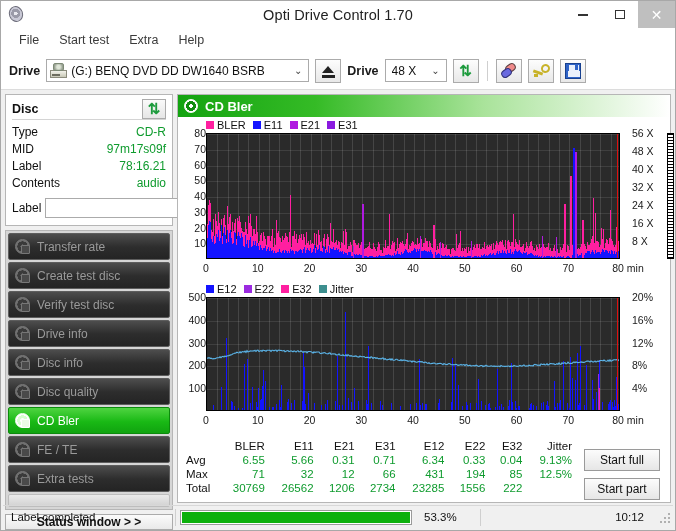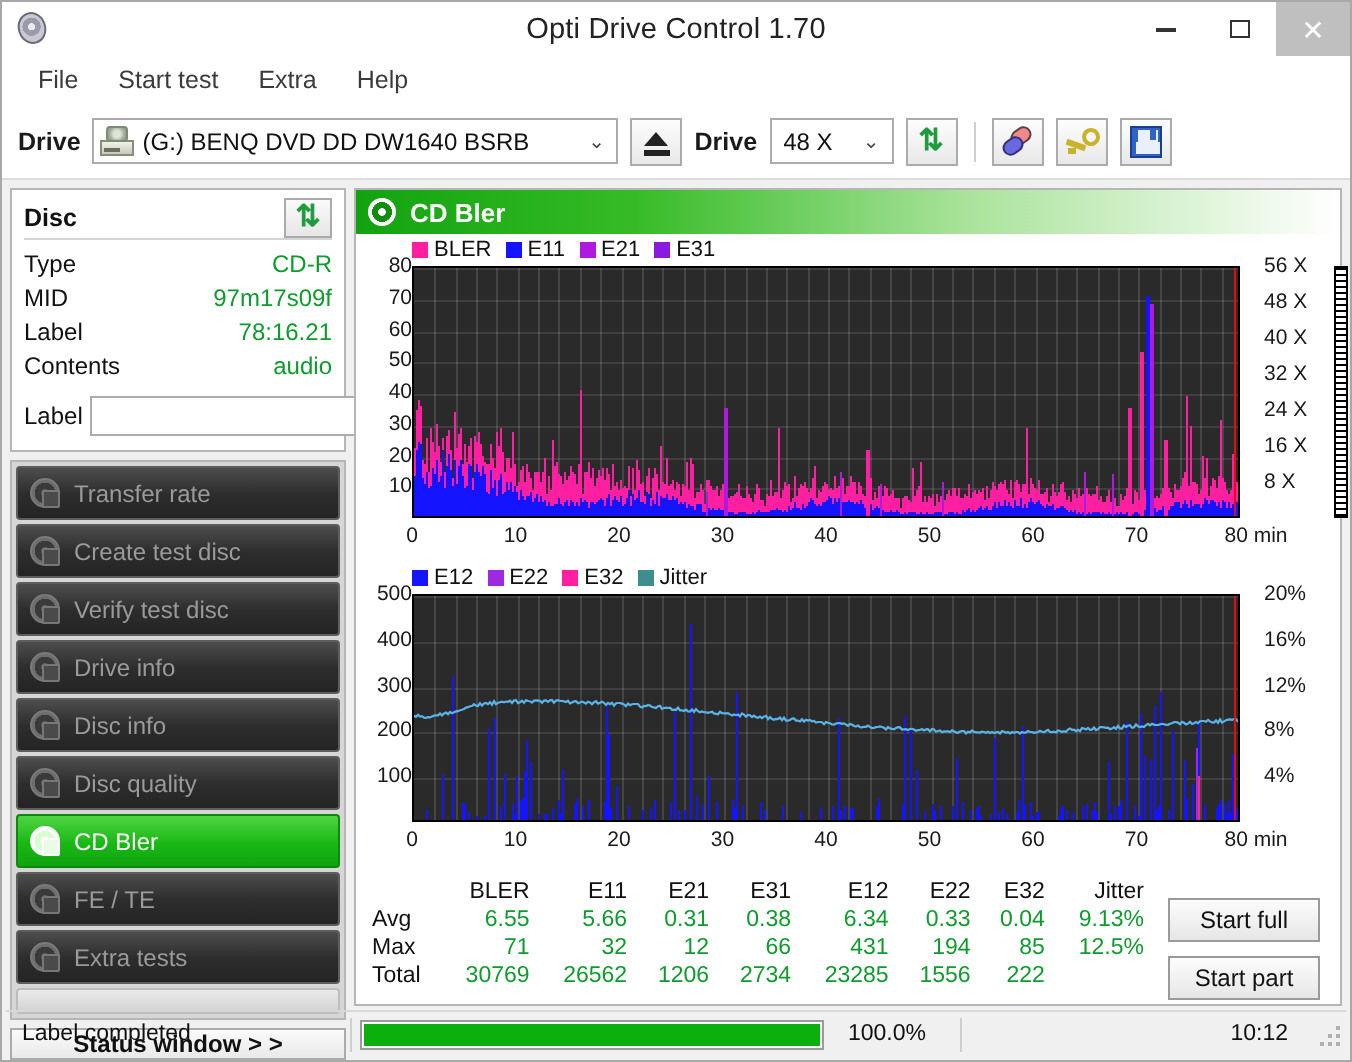--- a/index.html
+++ b/index.html
@@ -1659,21 +1659,21 @@
               <th>E32</th>
               <th>Jitter</th>
             </tr>
           </thead>
           <tbody>
             <tr>
               <td class="rh">Avg</td>
               <td>6.55</td>
               <td>5.66</td>
               <td>0.31</td>
-              <td>0.38</td>
+              <td>0.71</td>
               <td>6.34</td>
               <td>0.33</td>
               <td>0.04</td>
               <td>9.13%</td>
             </tr>
             <tr>
               <td class="rh">Max</td>
               <td>71</td>
               <td>32</td>
               <td>12</td>
@@ -1703,21 +1703,21 @@
       </div>
     </div>
   </div>
 
   <div class="statusbar">
     <div class="sb-cell" style="width:172px;">Label completed</div>
     <div class="sb-sep"></div>
     <div class="progress-outer">
       <div class="progress-inner" id="progfill" style="width: 100%;"></div>
     </div>
-    <div class="sb-cell" style="width:64px;">100.0%</div>
+    <div class="sb-cell" style="width:64px;">53.3%</div>
     <div class="sb-sep"></div>
     <div class="sb-cell" style="flex:1; justify-content:flex-end; padding-right:14px;">10:12</div>
     <div class="grip">
       <i style="right:0;bottom:0"></i>
         <i style="right:4px;bottom:0"></i>
         <i style="right:8px;bottom:0"></i>
       <i style="right:0;bottom:4px"></i>
         <i style="right:4px;bottom:4px"></i>
         <i style="right:0;bottom:8px"></i>
     </div>

